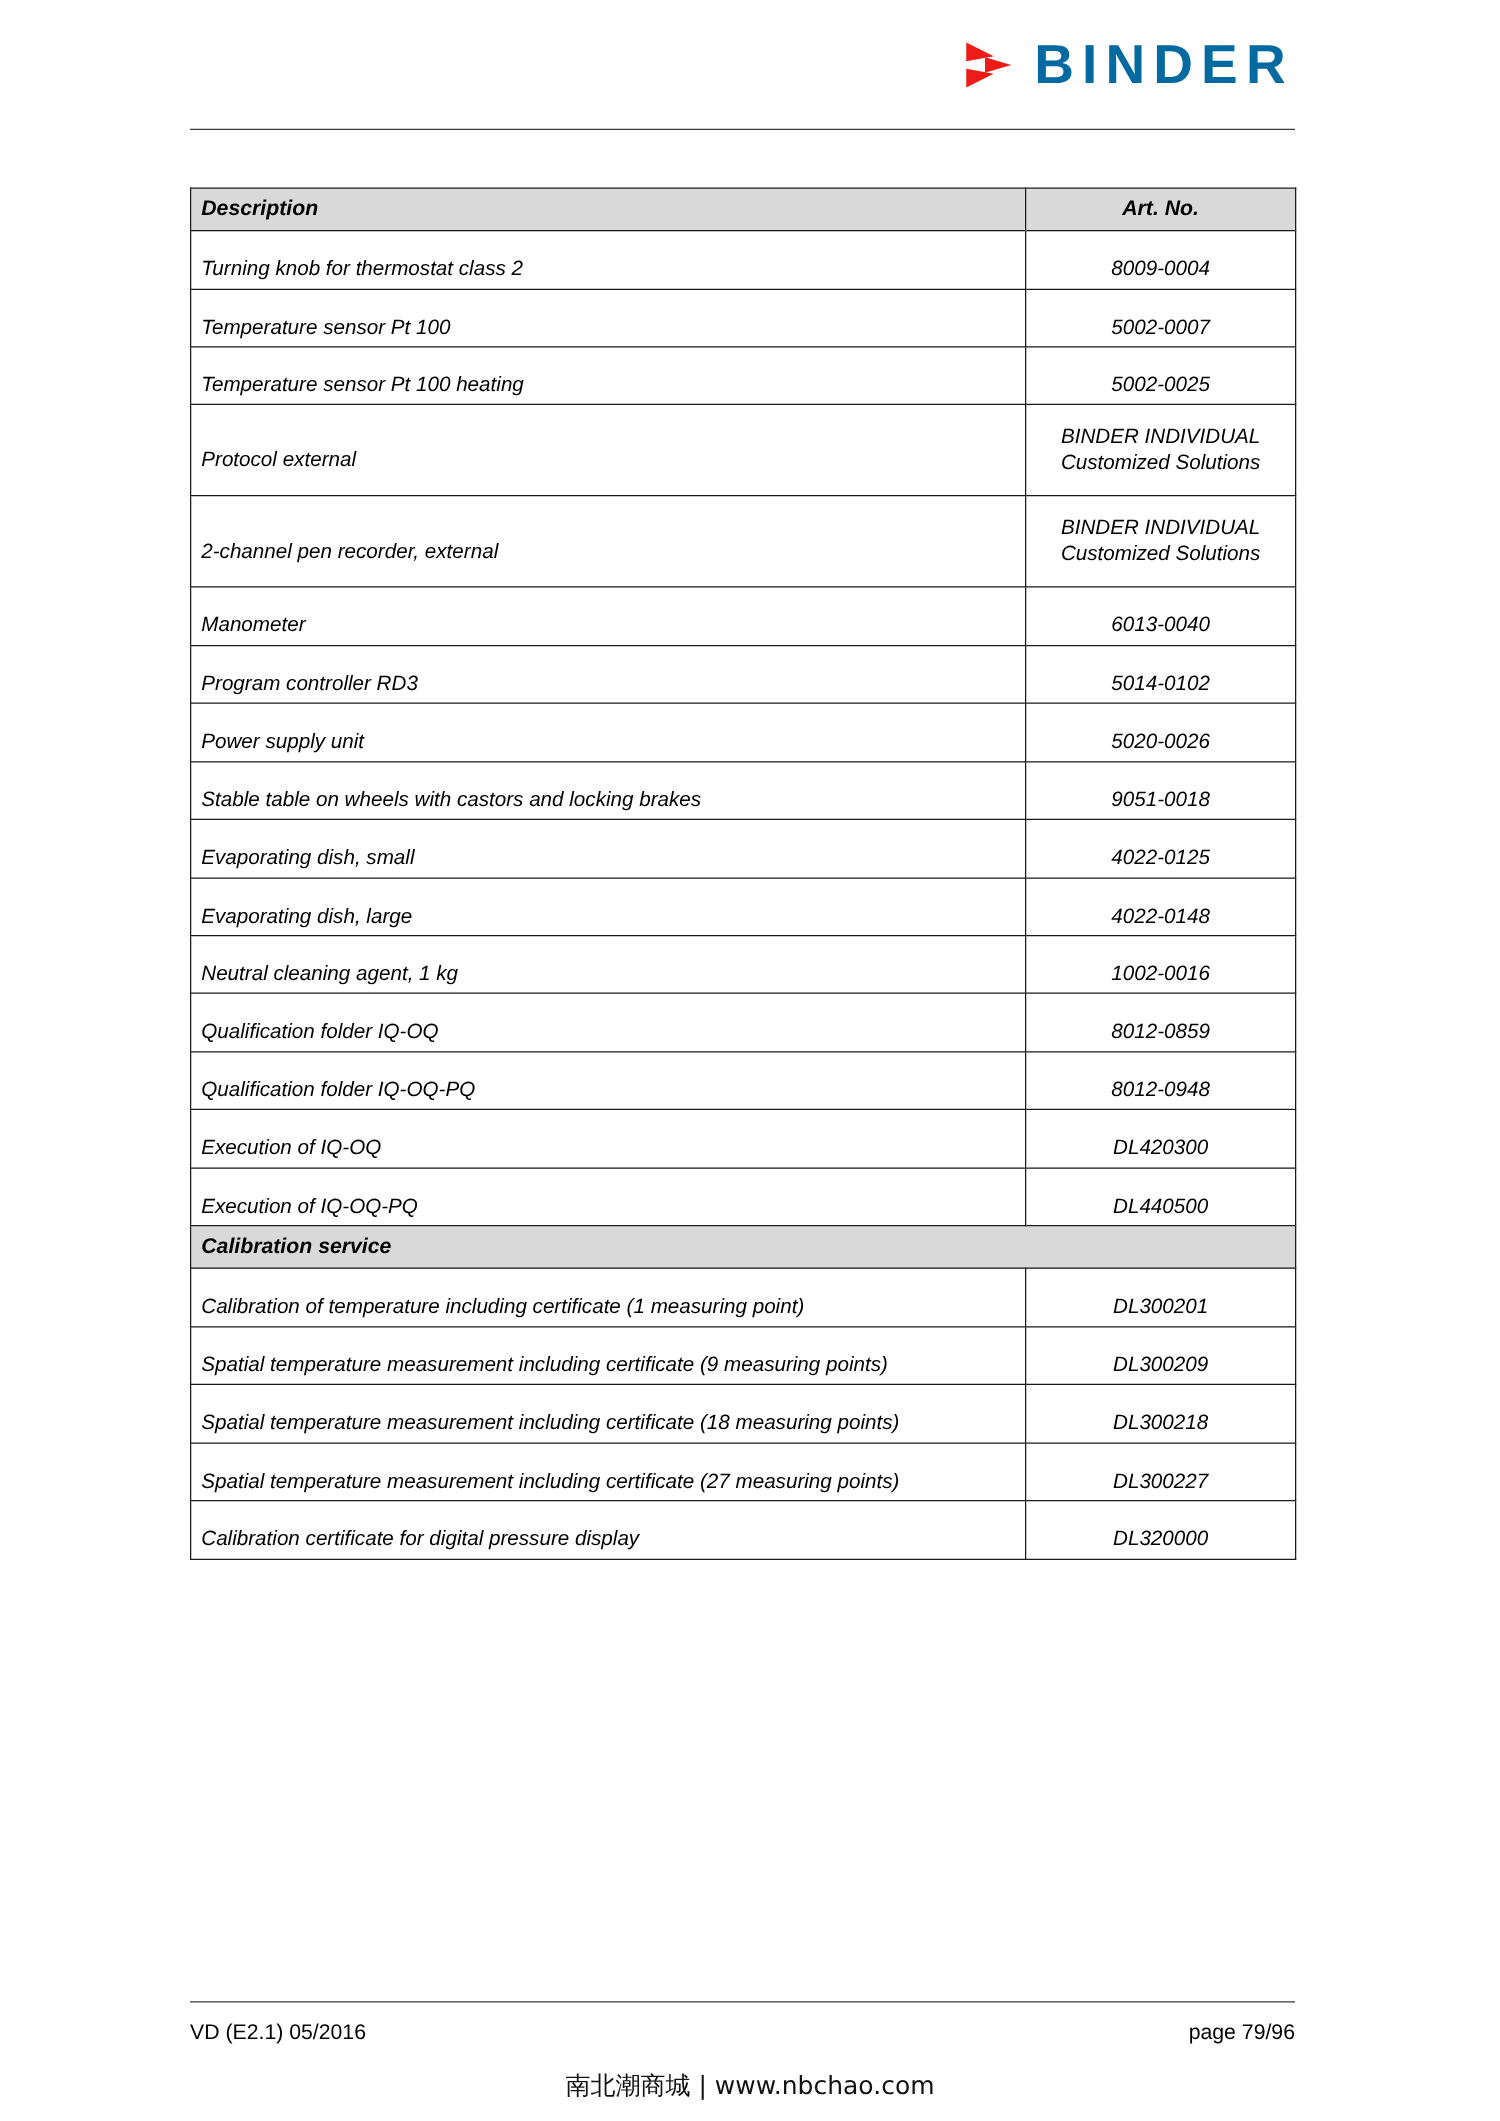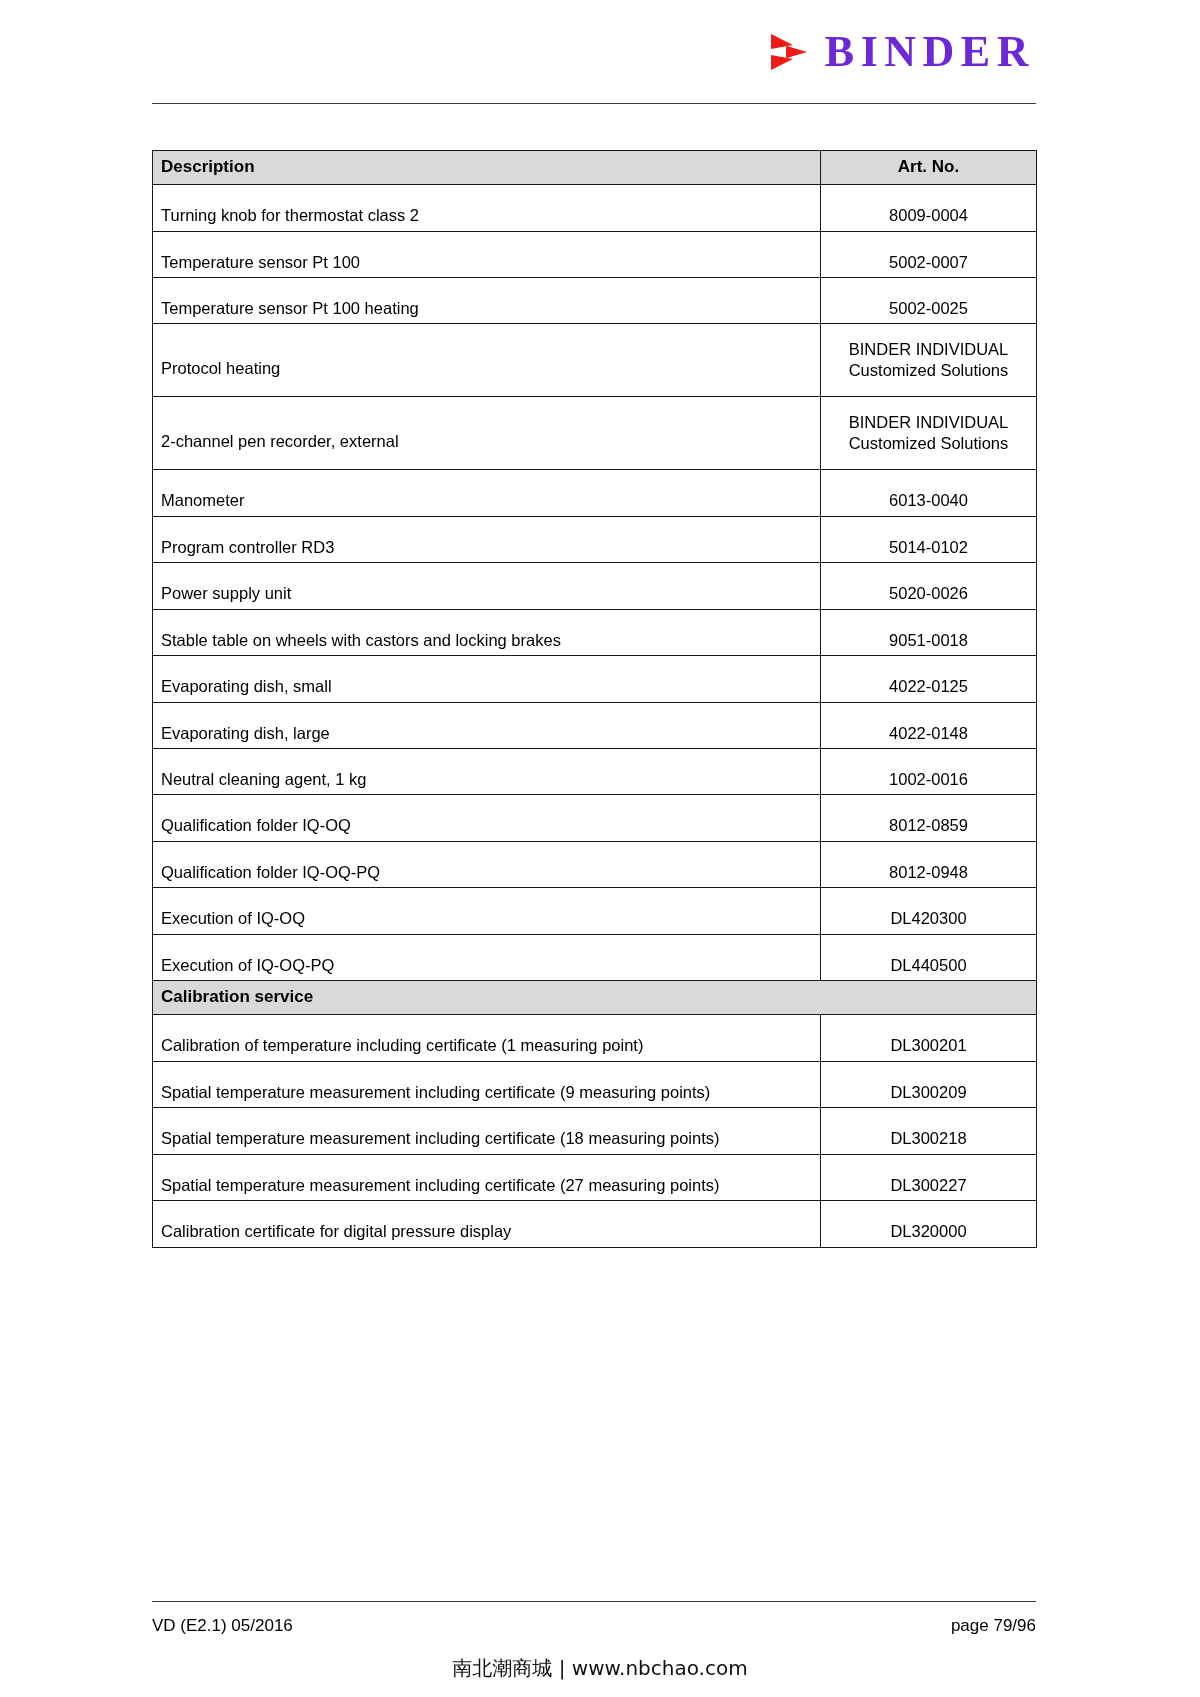--- a/index.html
+++ b/index.html
@@ -39,26 +39,26 @@
     align-items: center;
     height: 56px;
   }
   .logo-mark {
     width: 44px;
     height: 44px;
     margin-right: 14px;
     flex: 0 0 auto;
   }
   .logo-text {
-    font-family: Liberation Serif, serif;
+    font-family: Liberation Sans, sans-serif;
     font-weight: bold;
     font-size: 44px;
     letter-spacing: 6.5px;
     line-height: 44px;
-    color: #6d28d9;
+    color: #0369a1;
     white-space: nowrap;
   }
   .header-rule {
     position: absolute;
     left: 152px;
     top: 103px;
     width: 884px;
     height: 0;
     border-top: 1.6px solid #3a3a3a;
   }
@@ -75,20 +75,21 @@
     width: 884px;
     table-layout: fixed;
     font-size: 16.5px;
   }
   table.parts td, table.parts th {
     border: 1.2px solid #1a1a1a;
     padding: 20px 8px 4px 8px;
     vertical-align: middle;
     font-weight: normal;
     line-height: 1.30;
+    font-style: italic;
   }
   col.c-desc { width: 668px; }
   col.c-art  { width: 216px; }
 
   tr.head-row td {
     background: #d9d9d9;
     font-weight: bold;
     font-size: 17px;
     padding-top: 5px;
     padding-bottom: 6px;
@@ -178,21 +179,21 @@
           </tr>
           <tr>
             <td class="desc">Temperature sensor Pt 100</td>
             <td class="art">5002-0007</td>
           </tr>
           <tr>
             <td class="desc">Temperature sensor Pt 100 heating</td>
             <td class="art">5002-0025</td>
           </tr>
           <tr class="tall">
-            <td class="desc">Protocol heating</td>
+            <td class="desc">Protocol external</td>
             <td class="art multi">
               <span class="l1">BINDER INDIVIDUAL</span>
               <span class="l2">Customized Solutions</span>
             </td>
           </tr>
           <tr class="tall">
             <td class="desc">2-channel pen recorder, external</td>
             <td class="art multi">
               <span class="l1">BINDER INDIVIDUAL</span>
               <span class="l2">Customized Solutions</span>

